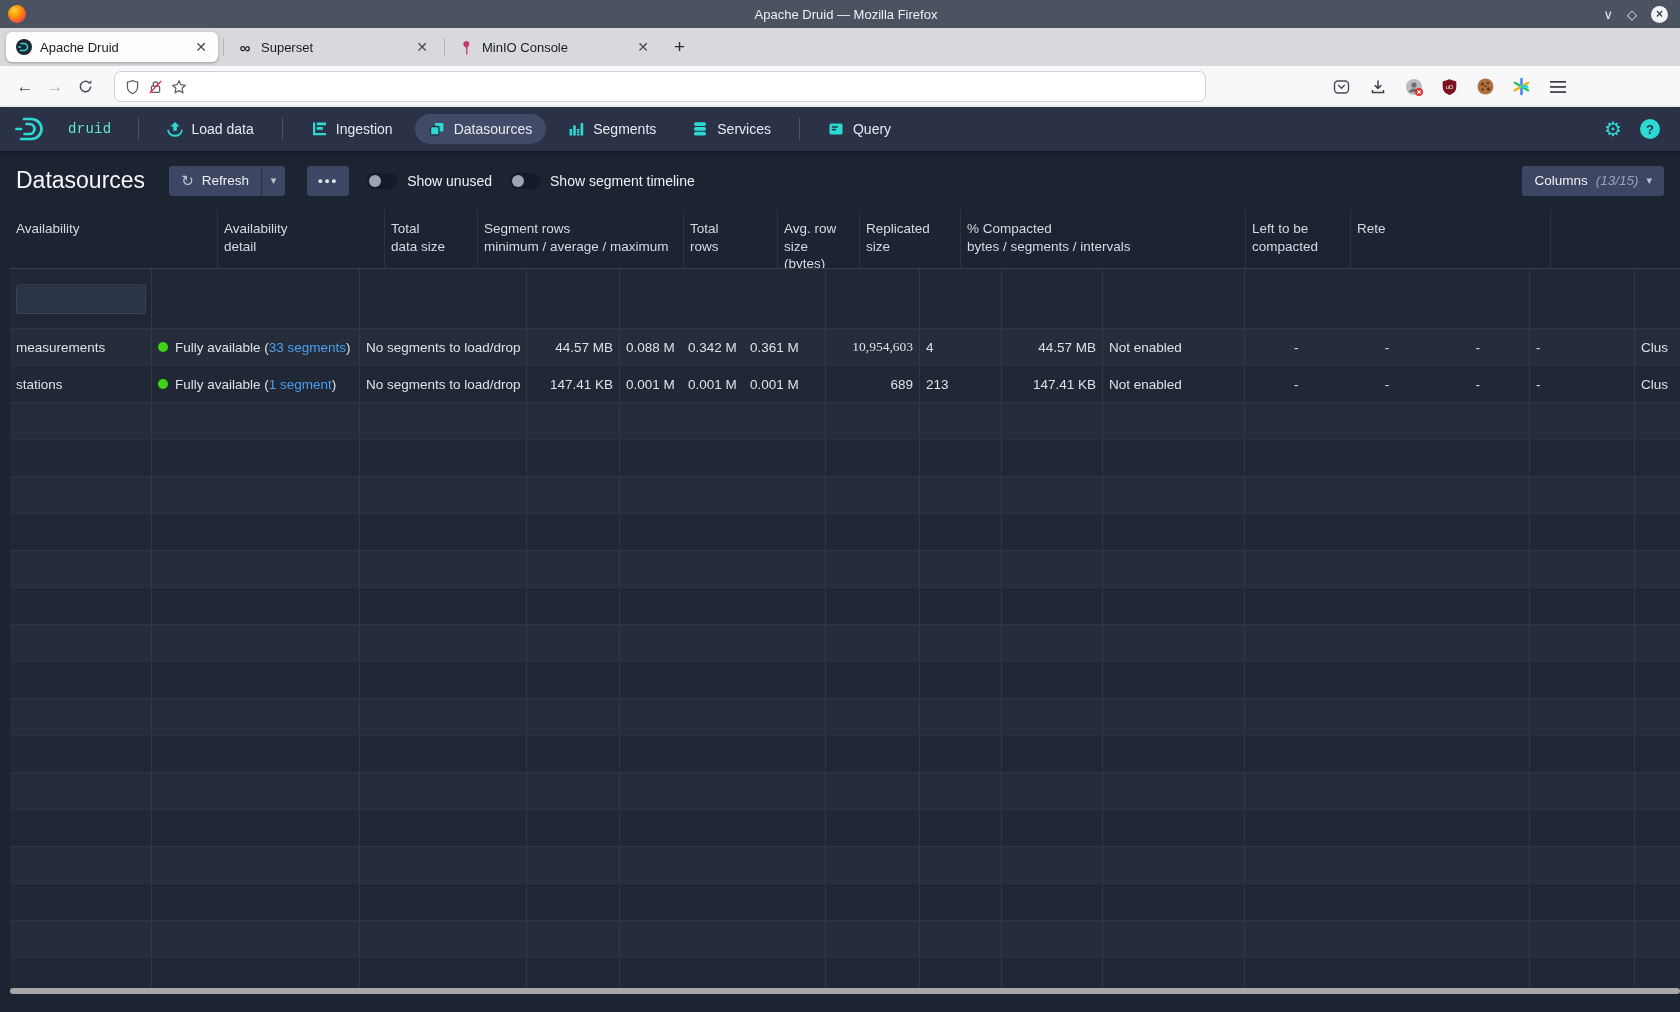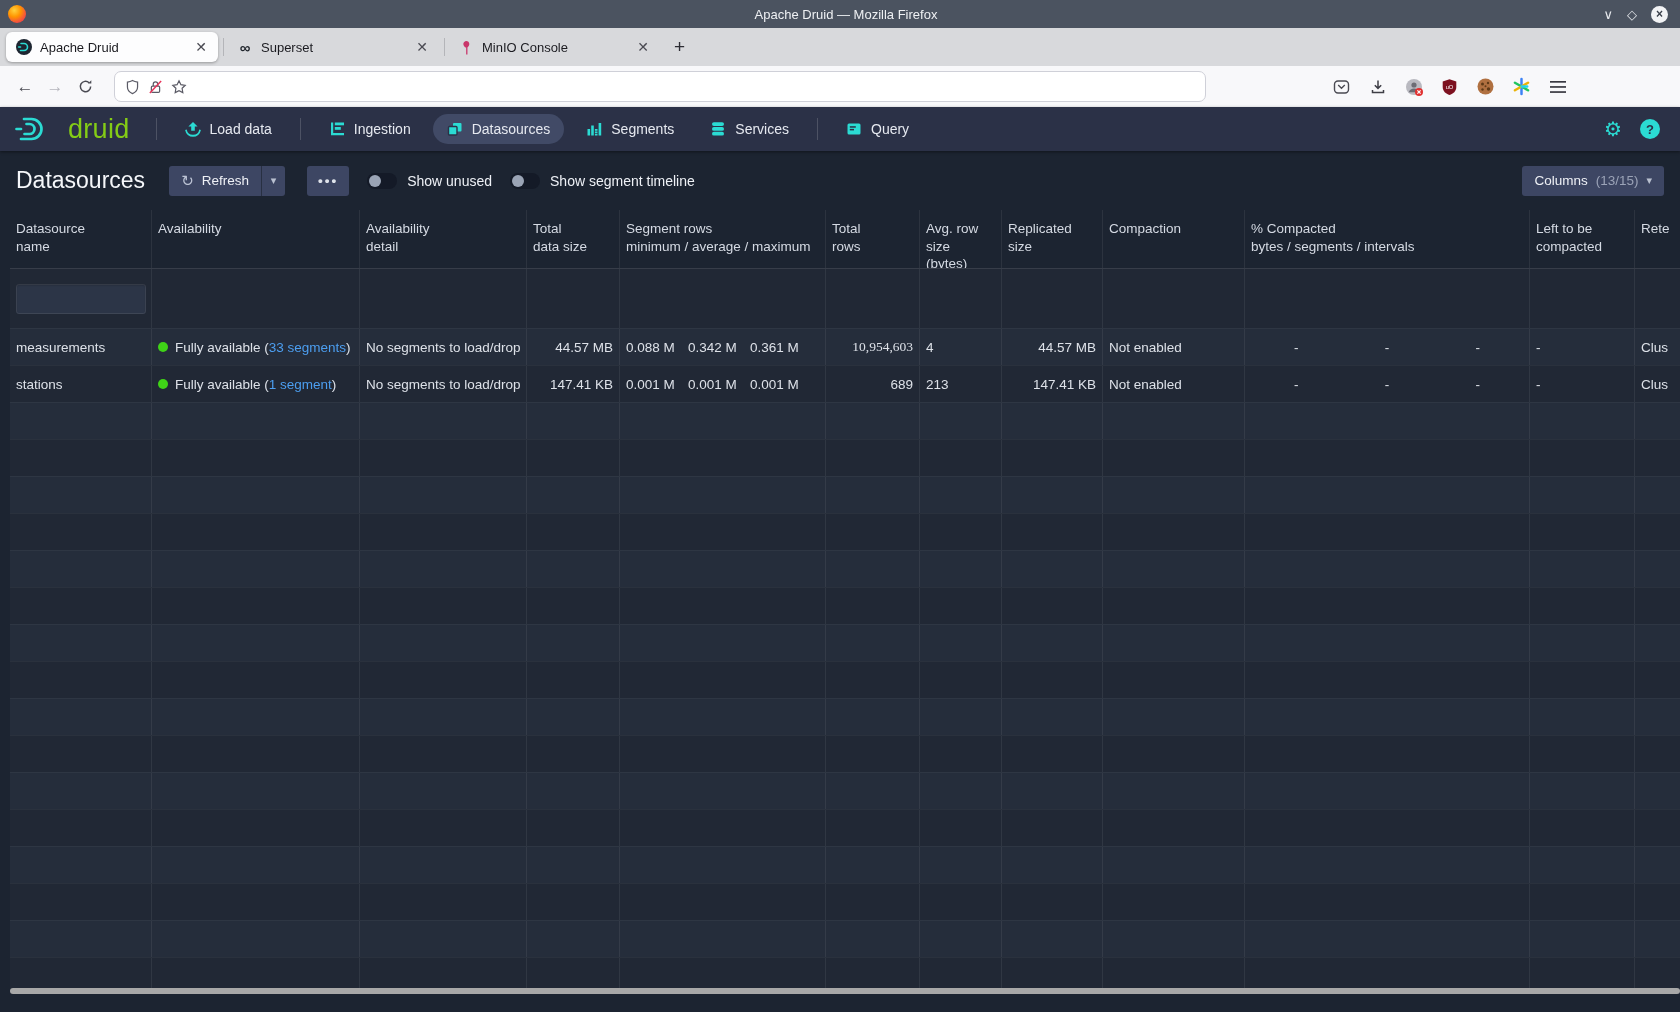--- a/index.html
+++ b/index.html
@@ -34,21 +34,21 @@
     border-radius:7px; display:flex; align-items:center; padding:0 10px; gap:8px; }
   .url-text { font-size:13.5px; white-space:nowrap; overflow:hidden; flex:1; }
   .url-host { color:#1c1c22; } .url-rest { color:#7b7b84; }
   .tb-icons { display:flex; align-items:center; gap:9px; margin-left:122px; }
   .tb-ic { width:27px; height:27px; display:flex; align-items:center; justify-content:center; }
 
   
   .druidnav { height:44px; background:#2b3147; display:flex; align-items:center; padding:0 14px;
     box-shadow:0 1px 3px rgba(0,0,0,.45); position:relative; z-index:5; }
   .brand-wrap { display:flex; align-items:center; gap:8px; margin-right:16px; }
-  .brand { color:#84cc16; font-size:27px; letter-spacing:.3px; }
+  .brand { color:#5eead4; font-size:14px; letter-spacing:.3px;font-family:Liberation Mono, monospace; }
   .dn-sep { width:1px; height:22px; background:rgba(255,255,255,.16); margin:0 10px; }
   .dn-item { display:flex; align-items:center; gap:9px; padding:7px 14px; border-radius:17px;
     color:#e6e9f0; font-size:14px; margin:0 4px; }
   .dn-item.active { background:#414a66; }
   .dn-right { margin-left:auto; display:flex; align-items:center; gap:18px; padding-right:6px; }
   .gear { color:#2bdbd3; font-size:20px; }
   .help { width:20px; height:20px; border-radius:50%; background:#2bdbd3; color:#2b3147;
     font-size:13px; font-weight:bold; display:flex; align-items:center; justify-content:center; }
 
   
@@ -59,21 +59,21 @@
   .btn-main { padding:0 12px; gap:8px; border-radius:3px 0 0 3px; }
   .btn-caret { width:24px; justify-content:center; border-left:1px solid rgba(16,22,26,.45); border-radius:0 3px 3px 0; }
   .refresh-ic { font-size:15px; color:#bcc3d4; }
   .caret { font-size:11px; color:#b9c0d0; }
   .btn-more { margin-left:22px; padding:0 11px; letter-spacing:2px; color:#dfe3ea; font-weight:bold; border-radius:3px; }
   .toggle-group { display:flex; align-items:center; margin-left:18px; gap:10px; }
   .toggle { width:30px; height:16px; border-radius:9px; background:#141a27; position:relative; }
   .knob { position:absolute; left:2px; top:2px; width:12px; height:12px; border-radius:50%; background:#9aa4b5; }
   .toggle-label { color:#eef1f6; font-size:14px; }
   .columns-btn { margin-left:auto; padding:0 12px; gap:8px; border-radius:3px; }
-  .col-count { color:#9ba3b7; }
+  .col-count { color:#9ba3b7;font-style:italic; }
 
   
   .table-wrap { padding-left:10px; width:1835px; }
   .thead { display:flex; height:58px; }
   .th { padding:10px 6px 0 6px; font-size:13.5px; color:#d5dae3; line-height:1.3;
     white-space:pre-line; border-right:1px solid rgba(255,255,255,.07); flex:none; overflow:hidden; }
   .filter-row { display:flex; height:60px; background:#212835; border-top:1px solid rgba(255,255,255,.10); }
   .fcell { flex:none; border-right:1px solid rgba(255,255,255,.07); display:flex; align-items:center; padding:0 6px; }
   .filter-input { width:130px; height:30px; background:#2c3547; border:none; border-radius:3px;
     box-shadow:inset 0 0 0 1px rgba(255,255,255,.09), inset 0 1px 2px rgba(0,0,0,.35);
@@ -335,36 +335,33 @@
     </div>
     <button class="btn columns-btn">
       <span>Columns</span>
       <span class="col-count">(13/15)</span>
       <span class="caret">▾</span>
     </button>
   </div>
 
   <div class="table-wrap">
     <div class="thead" id="thead">
-        <div class="th" style="width: 142px;">Datasource
-name</div>
         <div class="th" style="width: 208px;">Availability</div>
         <div class="th" style="width: 167px;">Availability
 detail</div>
         <div class="th" style="width: 93px;">Total
 data size</div>
         <div class="th" style="width: 206px;">Segment rows
 minimum / average / maximum</div>
         <div class="th" style="width: 94px;">Total
 rows</div>
         <div class="th" style="width: 82px;">Avg. row size
 (bytes)</div>
         <div class="th" style="width: 101px;">Replicated
 size</div>
-        <div class="th" style="width: 142px;">Compaction</div>
         <div class="th" style="width: 285px;">% Compacted
 bytes / segments / intervals</div>
         <div class="th" style="width: 105px;">Left to be
 compacted</div>
         <div class="th" style="width: 200px;">Rete</div>
       </div>
     <div class="filter-row" id="filterrow">
         <div class="fcell" style="width: 142px;">
           <input class="filter-input" style="">
         </div>

